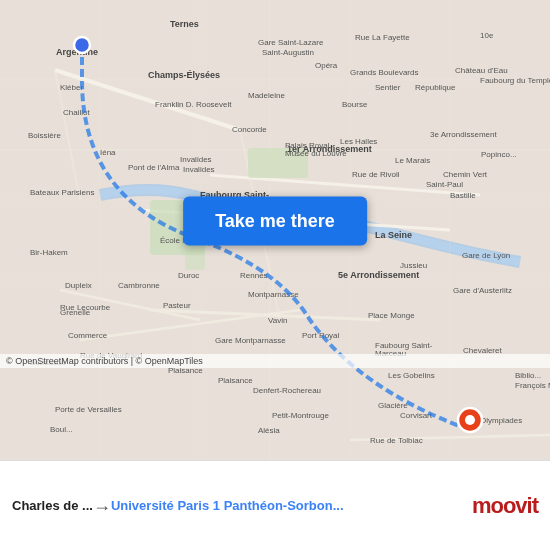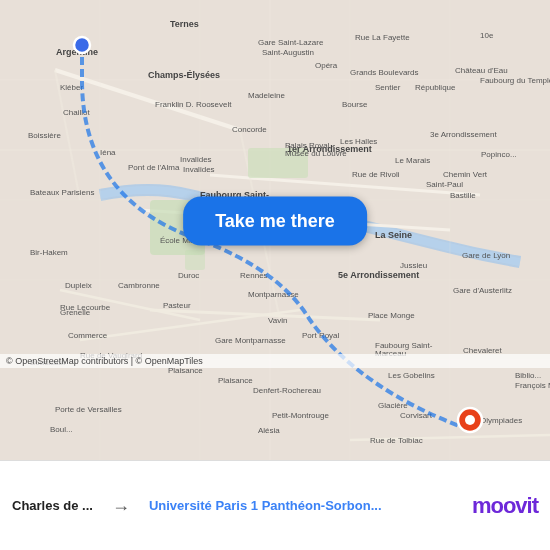--- a/index.html
+++ b/index.html
@@ -25,21 +25,21 @@
     }
 
     #take-me-there-btn {
       position: absolute;
       left: 50%;
       top: 48%;
       transform: translate(-50%, -50%);
       background: #1a73e8;
       color: white;
       border: none;
-      border-radius: 18px;
+      border-radius: 6px;
       padding: 14px 32px;
       font-size: 18px;
       font-weight: bold;
       cursor: pointer;
       white-space: nowrap;
       box-shadow: 0 2px 8px rgba(0,0,0,0.3);
       z-index: 10;
     }
 
     #bottom-bar {
@@ -62,21 +62,21 @@
       font-size: 9px;
       color: #444;
       padding: 2px 6px;
       z-index: 5;
     }
 
     #origin-dest {
       display: flex;
       align-items: center;
       width: 100%;
-      gap: 19px;
+      gap: 0;
       justify-content: flex-end;
     }
 
     #origin-text {
       font-size: 13px;
       font-weight: bold;
       color: #222;
       white-space: nowrap;
       overflow: hidden;
       text-overflow: ellipsis;
@@ -100,21 +100,21 @@
     }
 
     #moovit-logo {
       margin-left: auto;
       flex-shrink: 0;
     }
 
     .moovit-m {
       font-size: 22px;
       font-weight: 900;
-      color: #6d28d9;
+      color: #b91c1c;
       letter-spacing: -1px;
     }
 
     .road-label {
       font-size: 8px;
       fill: #555;
       font-family: Arial, sans-serif;
     }
 
     .area-label {

